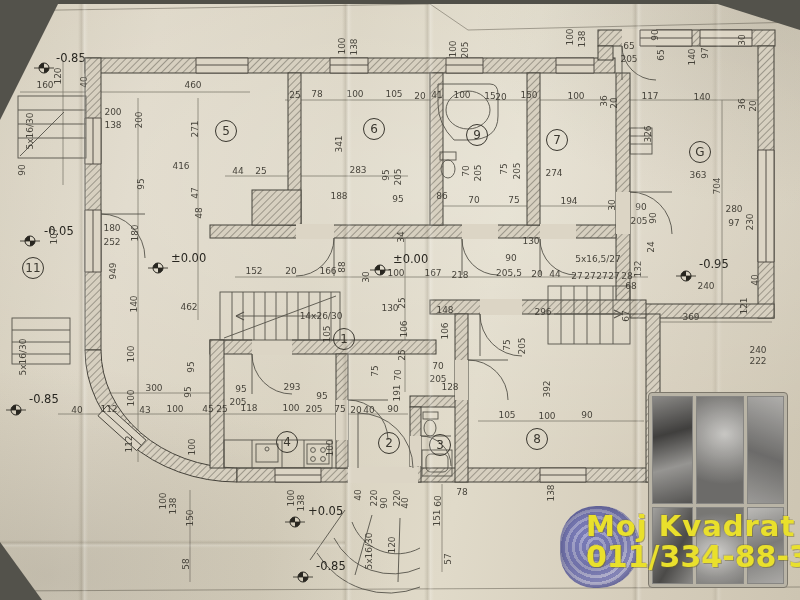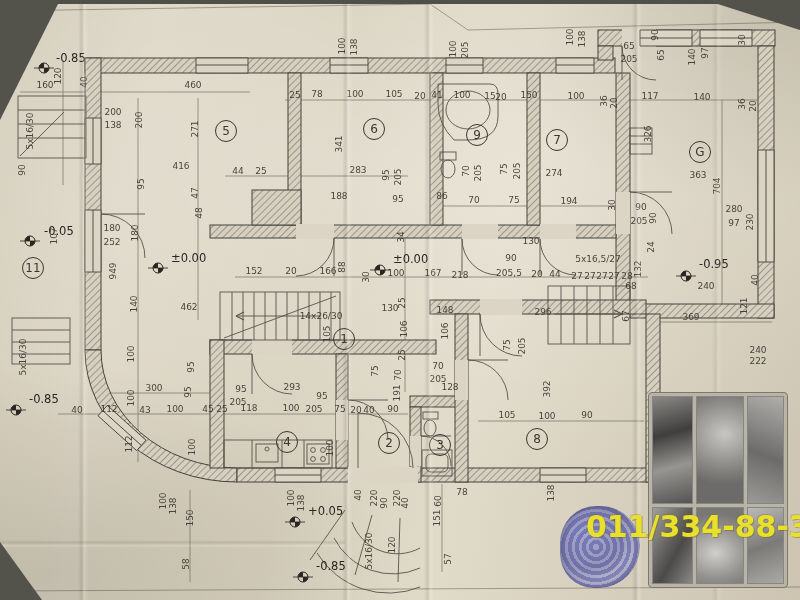--- a/index.html
+++ b/index.html
@@ -482,16 +482,17 @@
     <div class="ph ph2"></div>
     <div class="ph ph3"></div>
     <div class="ph ph4"></div>
     <div class="ph ph5"></div>
     <div class="ph ph6"></div>
   </div>
 
   <div id="stamp"></div>
 
   <div id="watermark">
+    <div class="l1">Moj Kvadrat</div>
     <div class="l2">011/334-88-36</div>
   </div>
 
 </div>
 
 </body></html>

